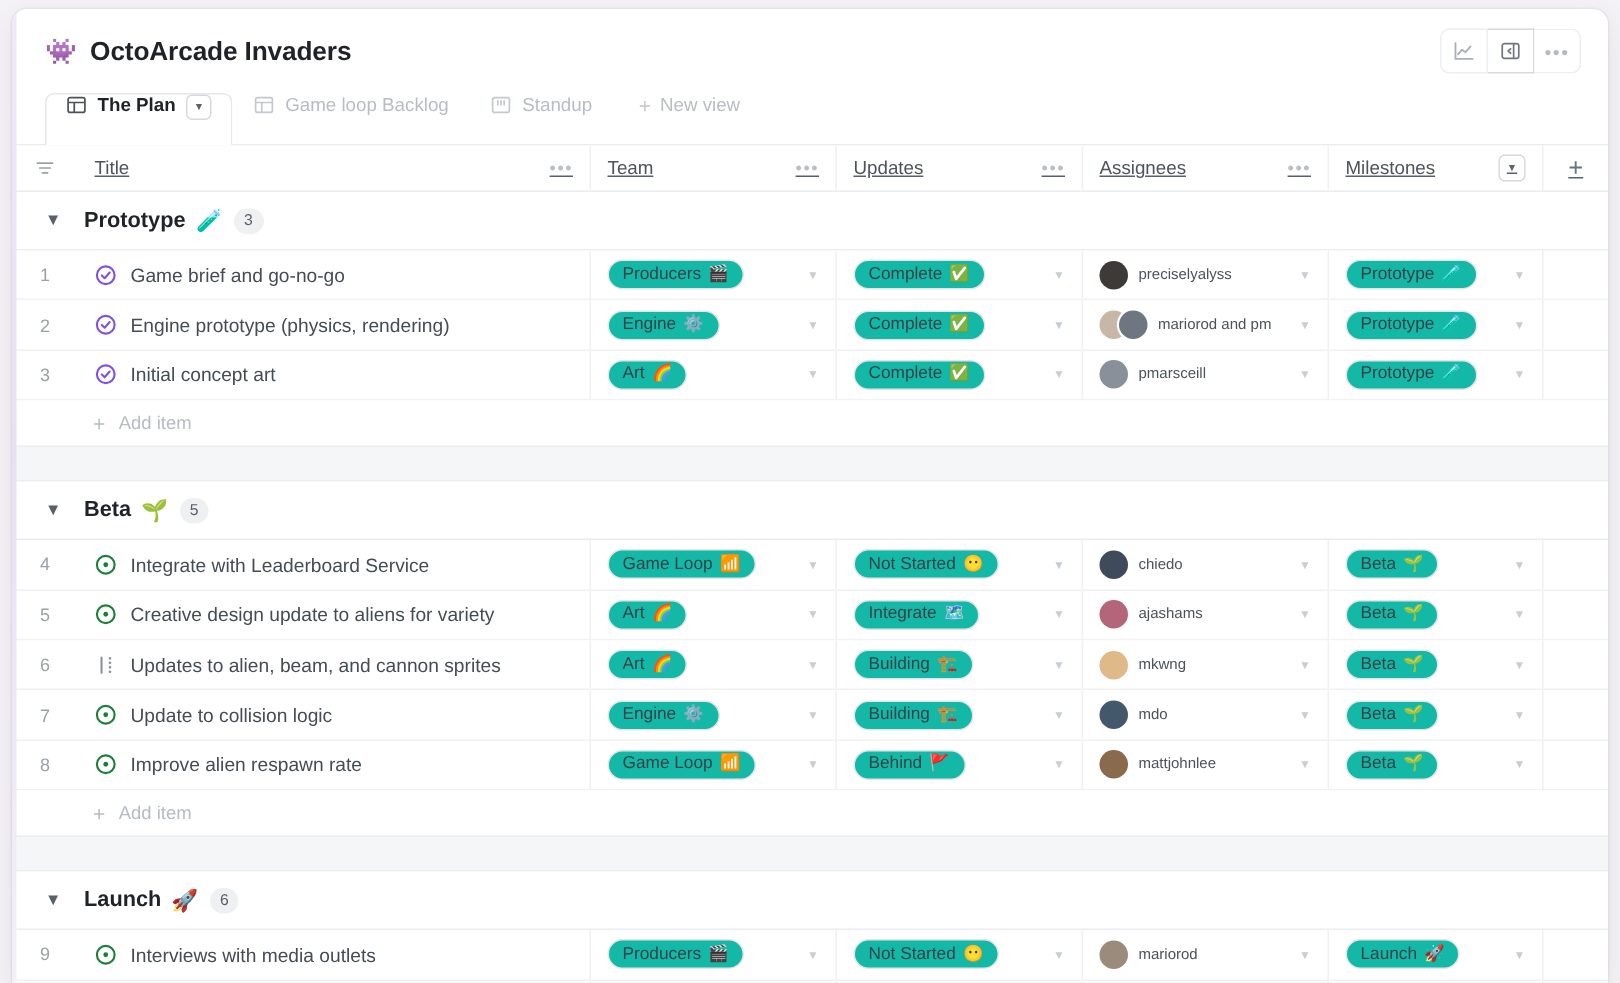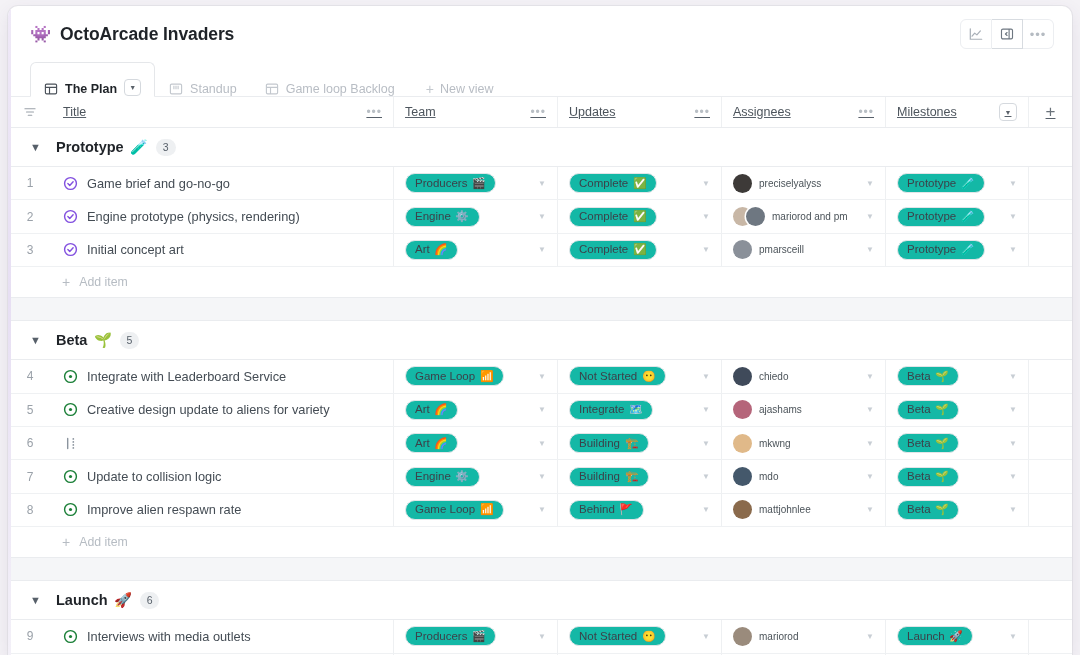--- a/index.html
+++ b/index.html
@@ -75,21 +75,21 @@
     position: relative;
     height: 34px;
     padding-left: 22px;
     display: flex;
     align-items: flex-end;
     gap: 0;
     border-bottom: 1px solid #eaecef;
   }
   .tab {
     display: flex;
-    align-items: flex-end;
+    align-items: flex-start;
     gap: 7px;
     height: 33px;
     padding: 0 13px;
     font-size: 12.5px;
     color: #b8bdc4;
     cursor: pointer;
     border: 1px solid transparent;
     border-radius: 6px 6px 0 0;
     position: relative;
     top: 1px;
@@ -307,34 +307,34 @@
         </svg>
       </span>
       <span>The Plan</span>
       <span class="tab-caret">▼</span>
     </div>
 
     <div class="tab">
       <span class="tico">
         <svg width="14" height="14" viewBox="0 0 16 16" fill="none" stroke="currentColor" stroke-width="1.3">
           <rect x="1.6" y="2.4" width="12.8" height="11.2" rx="1.5"></rect>
+          <path d="M1.6 6.1h12.8M6.3 6.1v7.5"></path>
+        </svg>
+      </span>
+      <span>Game loop Backlog</span>
+    </div>
+
+    <div class="tab">
+      <span class="tico">
+        <svg width="14" height="14" viewBox="0 0 16 16" fill="none" stroke="currentColor" stroke-width="1.3">
+          <rect x="1.6" y="2.4" width="12.8" height="11.2" rx="1.5"></rect>
           <path d="M5.6 4.4v4M8 4.4v4M10.4 4.4v4"></path>
         </svg>
       </span>
       <span>Standup</span>
-    </div>
-
-    <div class="tab">
-      <span class="tico">
-        <svg width="14" height="14" viewBox="0 0 16 16" fill="none" stroke="currentColor" stroke-width="1.3">
-          <rect x="1.6" y="2.4" width="12.8" height="11.2" rx="1.5"></rect>
-          <path d="M1.6 6.1h12.8M6.3 6.1v7.5"></path>
-        </svg>
-      </span>
-      <span>Game loop Backlog</span>
     </div>
 
     <div class="tab newview">
       <span class="plus-sm">+</span>
       <span>New view</span>
     </div>
   </div>
 
   <div class="grid">
 
@@ -635,20 +635,21 @@
           </div>
           <div class="cell w-tail"></div>
         </div>
         <div class="row">
           <div class="rownum">6</div>
           <div class="cell w-title first title-cell">
             <svg class="sico" viewBox="0 0 16 16" fill="none" stroke="#8b949e" stroke-width="1.5" stroke-linecap="round">
               <path d="M5 2.6v10.8M5 2.6h.01"></path>
               <path d="M11 3.1h.01M11 6.3h.01M11 9.5h.01M11 12.7h.01" stroke-width="1.9"></path>
             </svg>
+            <span class="title-text">Updates to alien, beam, and cannon sprites</span>
           </div>
           <div class="cell w-team">
             <div class="pillwrap">
               <span class="pill">
                 <span>Art</span>
                 <span class="em">🌈</span>
               </span>
               <span class="cell-caret">▼</span>
             </div>
           </div>

